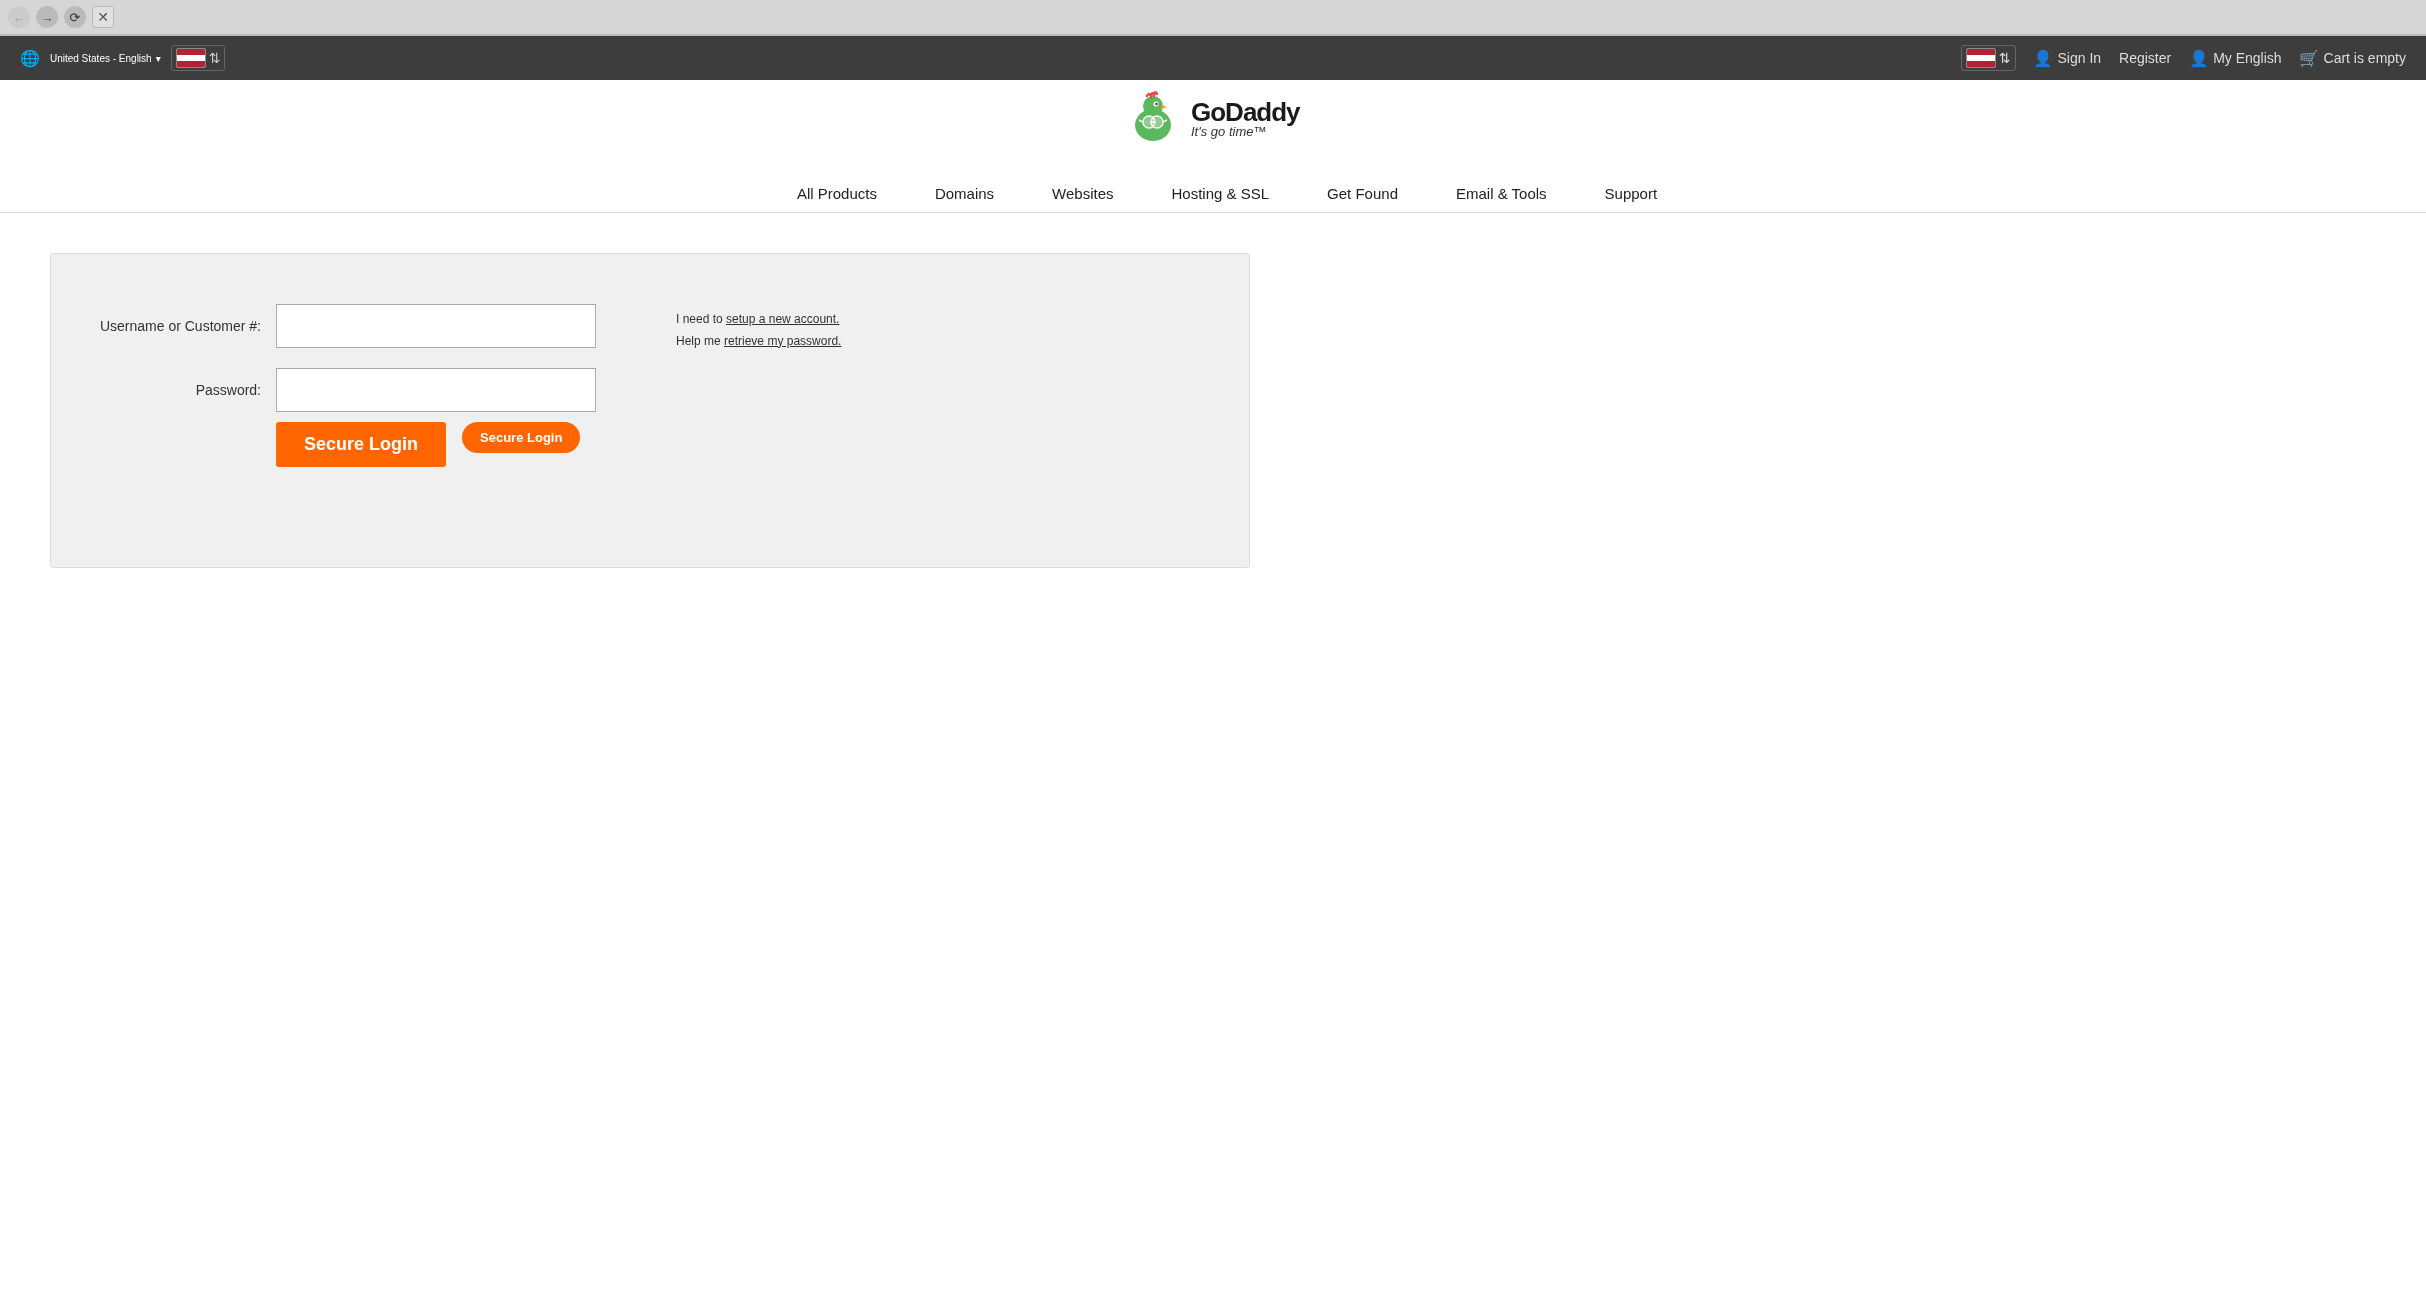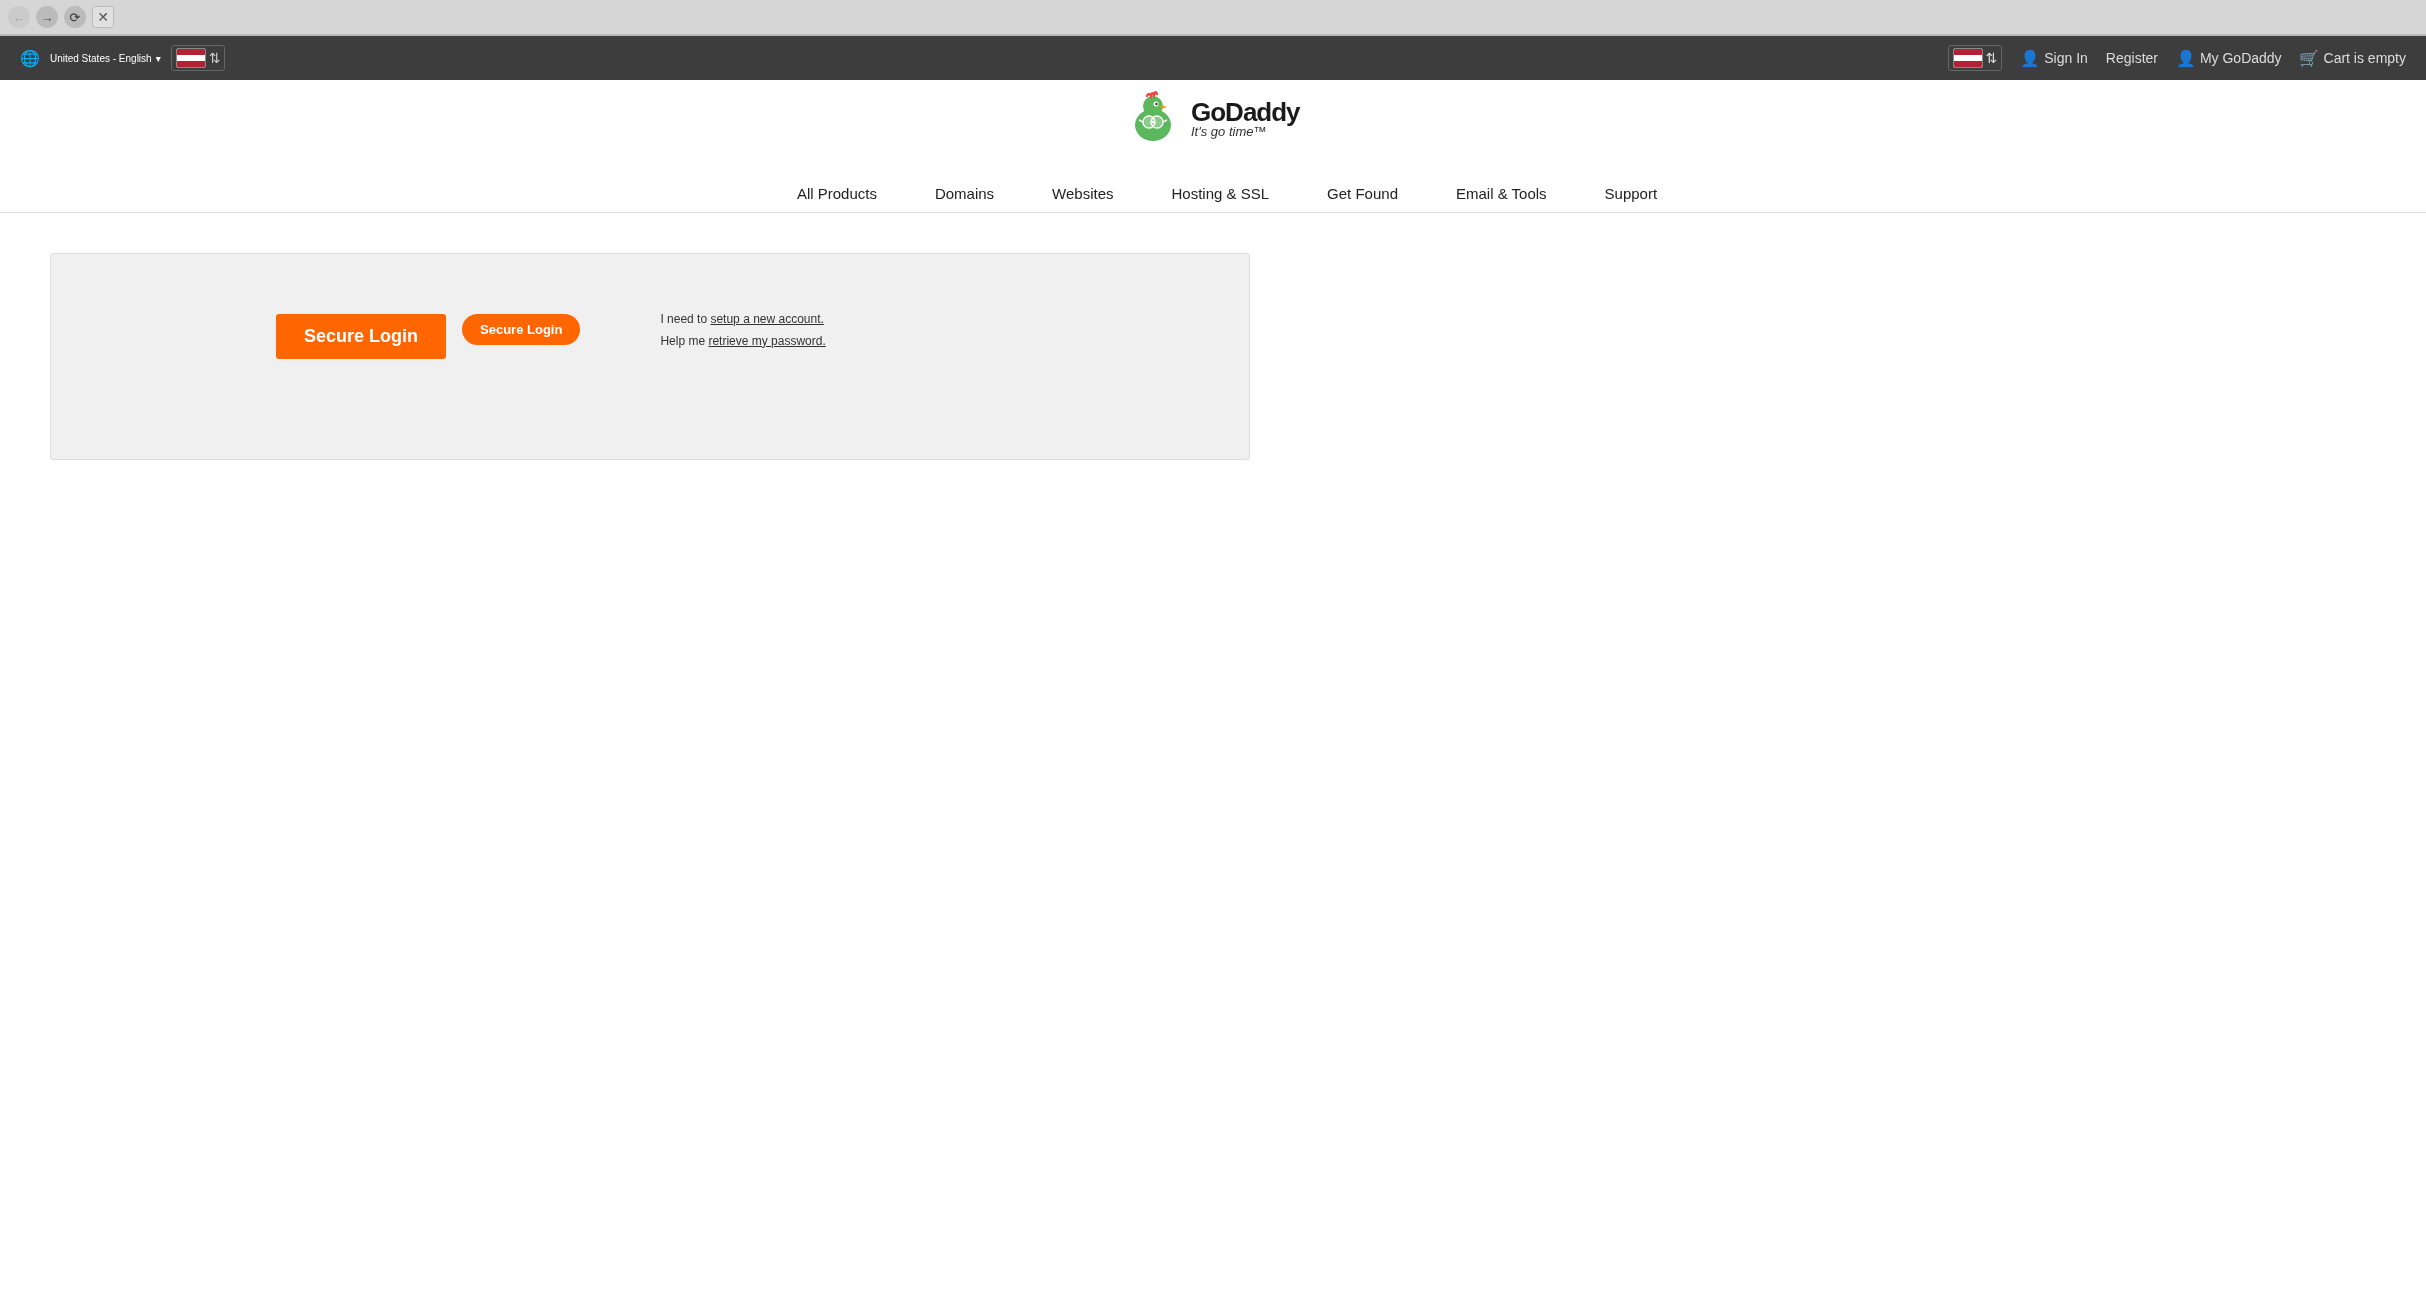--- a/index.html
+++ b/index.html
@@ -303,21 +303,21 @@
     </div>
     <a class="topbar-link">
       <span class="user-icon">👤</span>
       <span>Sign In</span>
     </a>
     <a class="topbar-link">
       <span>Register</span>
     </a>
     <a class="topbar-link">
       <span class="user-icon">👤</span>
-      <span>My GoDaddy</span>
+      <span>My English</span>
     </a>
     <a class="topbar-link">
       <span class="cart-icon">🛒</span>
       <span>Cart is empty</span>
     </a>
   </div>
 </div>
 
 <div class="site-navbar">
   <div class="logo-area">
@@ -359,20 +359,30 @@
     <a>Email &amp; Tools</a>
     <a>Support</a>
   </nav>
 </div>
 
 <div class="main-content">
 
   <div class="login-box">
     <div class="form-area">
       <div>
+        <div class="form-fields">
+          <div class="form-row">
+            <label class="form-label">Username or Customer #:</label>
+            <input class="form-input" type="text" style="">
+          </div>
+          <div class="form-row">
+            <label class="form-label">Password:</label>
+            <input class="form-input" type="password" style="">
+          </div>
+        </div>
         <div class="button-row">
           <button class="secure-login-btn">Secure Login</button>
           <button class="secure-login-btn-small">Secure Login</button>
         </div>
       </div>
 
       <div class="side-links">
         <div>
           <span>I need to </span><a>setup a new account.</a>
         </div>

